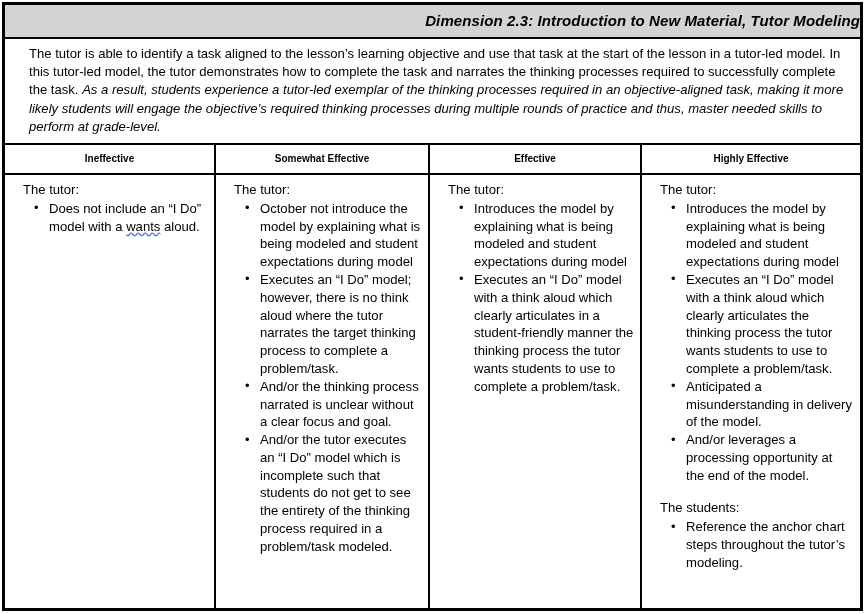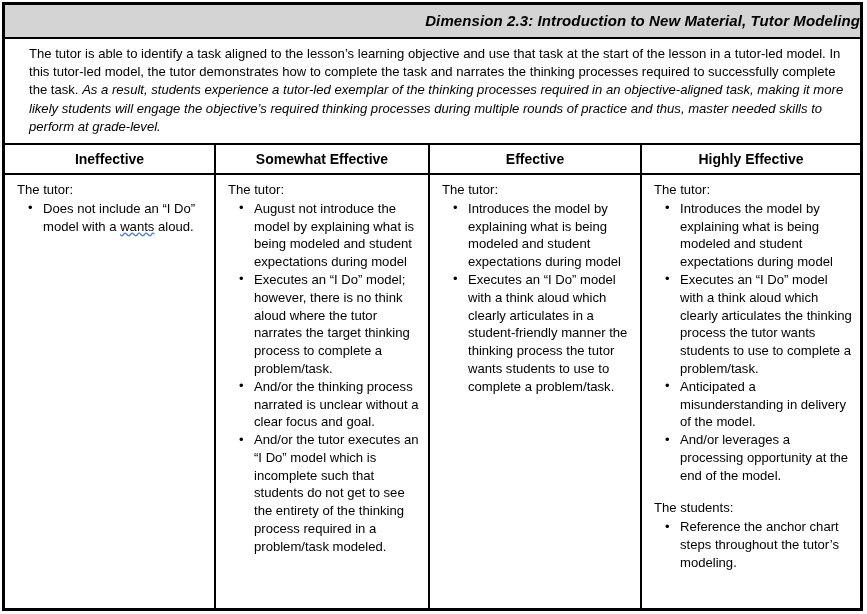--- a/index.html
+++ b/index.html
@@ -77,38 +77,38 @@
     display: flex;
     height: 30px;
     border-bottom: 2px solid #000000;
     box-sizing: border-box;
   }
   .col-head {
     box-sizing: border-box;
     display: flex;
     align-items: center;
     justify-content: center;
-    font-size: 14px;
+    font-size: 10px;
     font-weight: bold;
     border-right: 2px solid #000000;
     padding: 0 2px;
     text-align: center;
   }
   .col-head:last-child { border-right: none; }
 
   
   .body-row {
     flex: 1 1 auto;
     display: flex;
     min-height: 0;
   }
   .cell {
     box-sizing: border-box;
     border-right: 2px solid #000000;
-    padding: 6px 6px 6px 12px;
+    padding: 6px 6px 6px 18px;
     overflow: hidden;
   }
   .cell:last-child { border-right: none; }
 
   
   .c1 { flex: 0 0 211px; }
   .c2 { flex: 0 0 214px; }
   .c3 { flex: 0 0 212px; }
   .c4 { flex: 1 1 auto; }
 
@@ -174,21 +174,21 @@
     <div class="body-row">
       <div class="cell c1">
           <p class="lead">The tutor:</p>
           <ul class="bullets">
             <li><span>Does not include an “I Do” model with a </span><span class="spell">wants</span><span> aloud.</span></li>
           </ul>
         </div>
       <div class="cell c2">
           <p class="lead">The tutor:</p>
           <ul class="bullets">
-            <li><span>August not introduce the model by explaining what is being modeled and student expectations during model</span></li>
+            <li><span>October not introduce the model by explaining what is being modeled and student expectations during model</span></li>
             <li><span>Executes an “I Do” model; however, there is no think aloud where the tutor narrates the target thinking process to complete a problem/task.</span></li>
             <li><span>And/or the thinking process narrated is unclear without a clear focus and goal.</span></li>
             <li><span>And/or the tutor executes an “I Do” model which is incomplete such that students do not get to see the entirety of the thinking process required in a problem/task modeled.</span></li>
           </ul>
         </div>
       <div class="cell c3">
           <p class="lead">The tutor:</p>
           <ul class="bullets">
             <li><span>Introduces the model by explaining what is being modeled and student expectations during model</span></li>
             <li><span>Executes an “I Do” model with a think aloud which clearly articulates in a student-friendly manner the thinking process the tutor wants students to use to complete a problem/task.</span></li>

